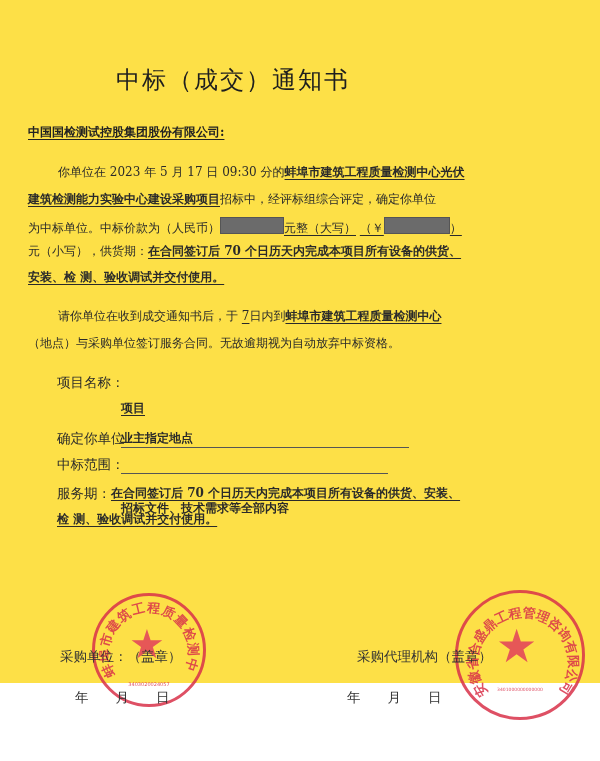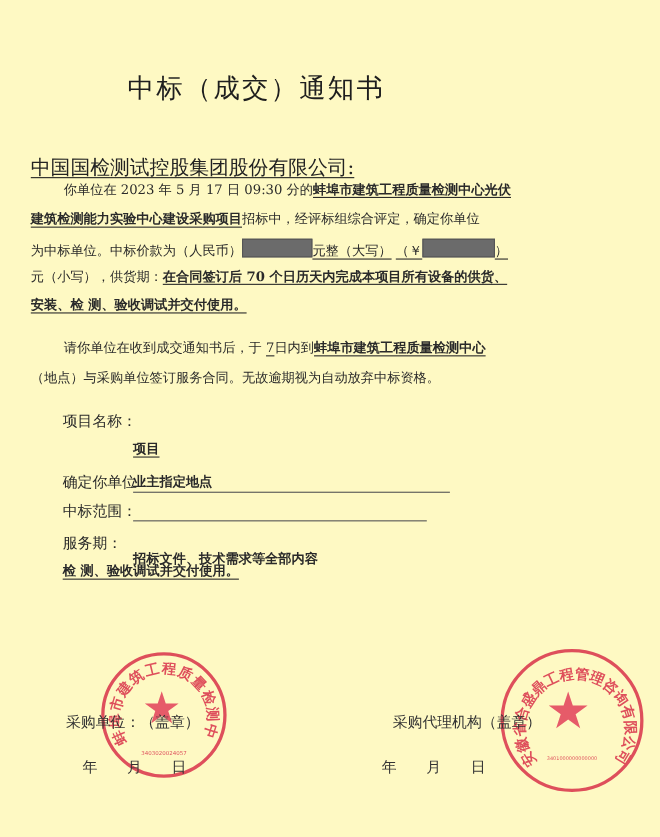--- a/index.html
+++ b/index.html
@@ -11,35 +11,35 @@
       width: 600px;
       height: 761px;
       position: relative;
       overflow: hidden;
       font-family: "DejaVu Serif", "Liberation Serif", serif;
       color: #2a2a2a;
     }
     .page {
       position: absolute;
       left: 0; top: 0;
-      width: 600px; height: 761px;
-      background: #fef9c3;
+      width: 600px; height: 683px;
+      background: #fde047;
     }
     .abs { position: absolute; white-space: nowrap; }
     .title {
       left: 116px; top: 64px;
       font-family: "DejaVu Sans", "Liberation Sans", sans-serif;
       font-size: 24px;
       letter-spacing: 2px;
       color: #1e1e1e;
     }
     .addressee {
-      left: 28px; top: 140px;
-      font-size: 18px;
-      font-weight: normal;
+      left: 28px; top: 124px;
+      font-size: 12px;
+      font-weight: bold;
       text-decoration: underline;
       text-underline-offset: 3px;
       color: #222;
     }
     .line {
       font-size: 12px;
       color: #2a2a2a;
       text-align: center;
     }
     .u {
@@ -123,20 +123,21 @@
 
   <div class="abs field-label" style="left:57px; top:430px;">确定你单位：</div>
   <div class="abs line b" style="left:121px; top:430px;">业主指定地点</div>
   <div class="field-line" style="left:121px; top:447px; width:288px;"></div>
 
   <div class="abs field-label" style="left:57px; top:456px;">中标范围：</div>
   <div class="abs line b" style="left:121px; top:456px;margin-top:44px;">招标文件、技术需求等全部内容</div>
   <div class="field-line" style="left:121px; top:473px; width:267px;"></div>
 
   <div class="abs field-label" style="left:57px; top:485px;">服务期：</div>
+  <div class="abs line u b" style="left:111px; top:485px;">在合同签订后 70 个日历天内完成本项目所有设备的供货、安装、</div>
   <div class="abs line u b" style="left:57px; top:511px;">检 测、验收调试并交付使用。</div>
 
   <div class="stamp" style="left:92px; top:593px; width:108px; height:108px;">
     <svg class="stamp-text" viewBox="0 0 108 108">
       <defs>
         <path id="arc1" d="M 22 80 A 40 40 0 1 1 86 80" fill="none"></path>
       </defs>
       <text font-size="13" fill="#d9324a" font-weight="bold" font-family="DejaVu Serif, serif" letter-spacing="1">
         <textPath href="#arc1" startOffset="2">蚌埠市建筑工程质量检测中心</textPath>
       </text>

